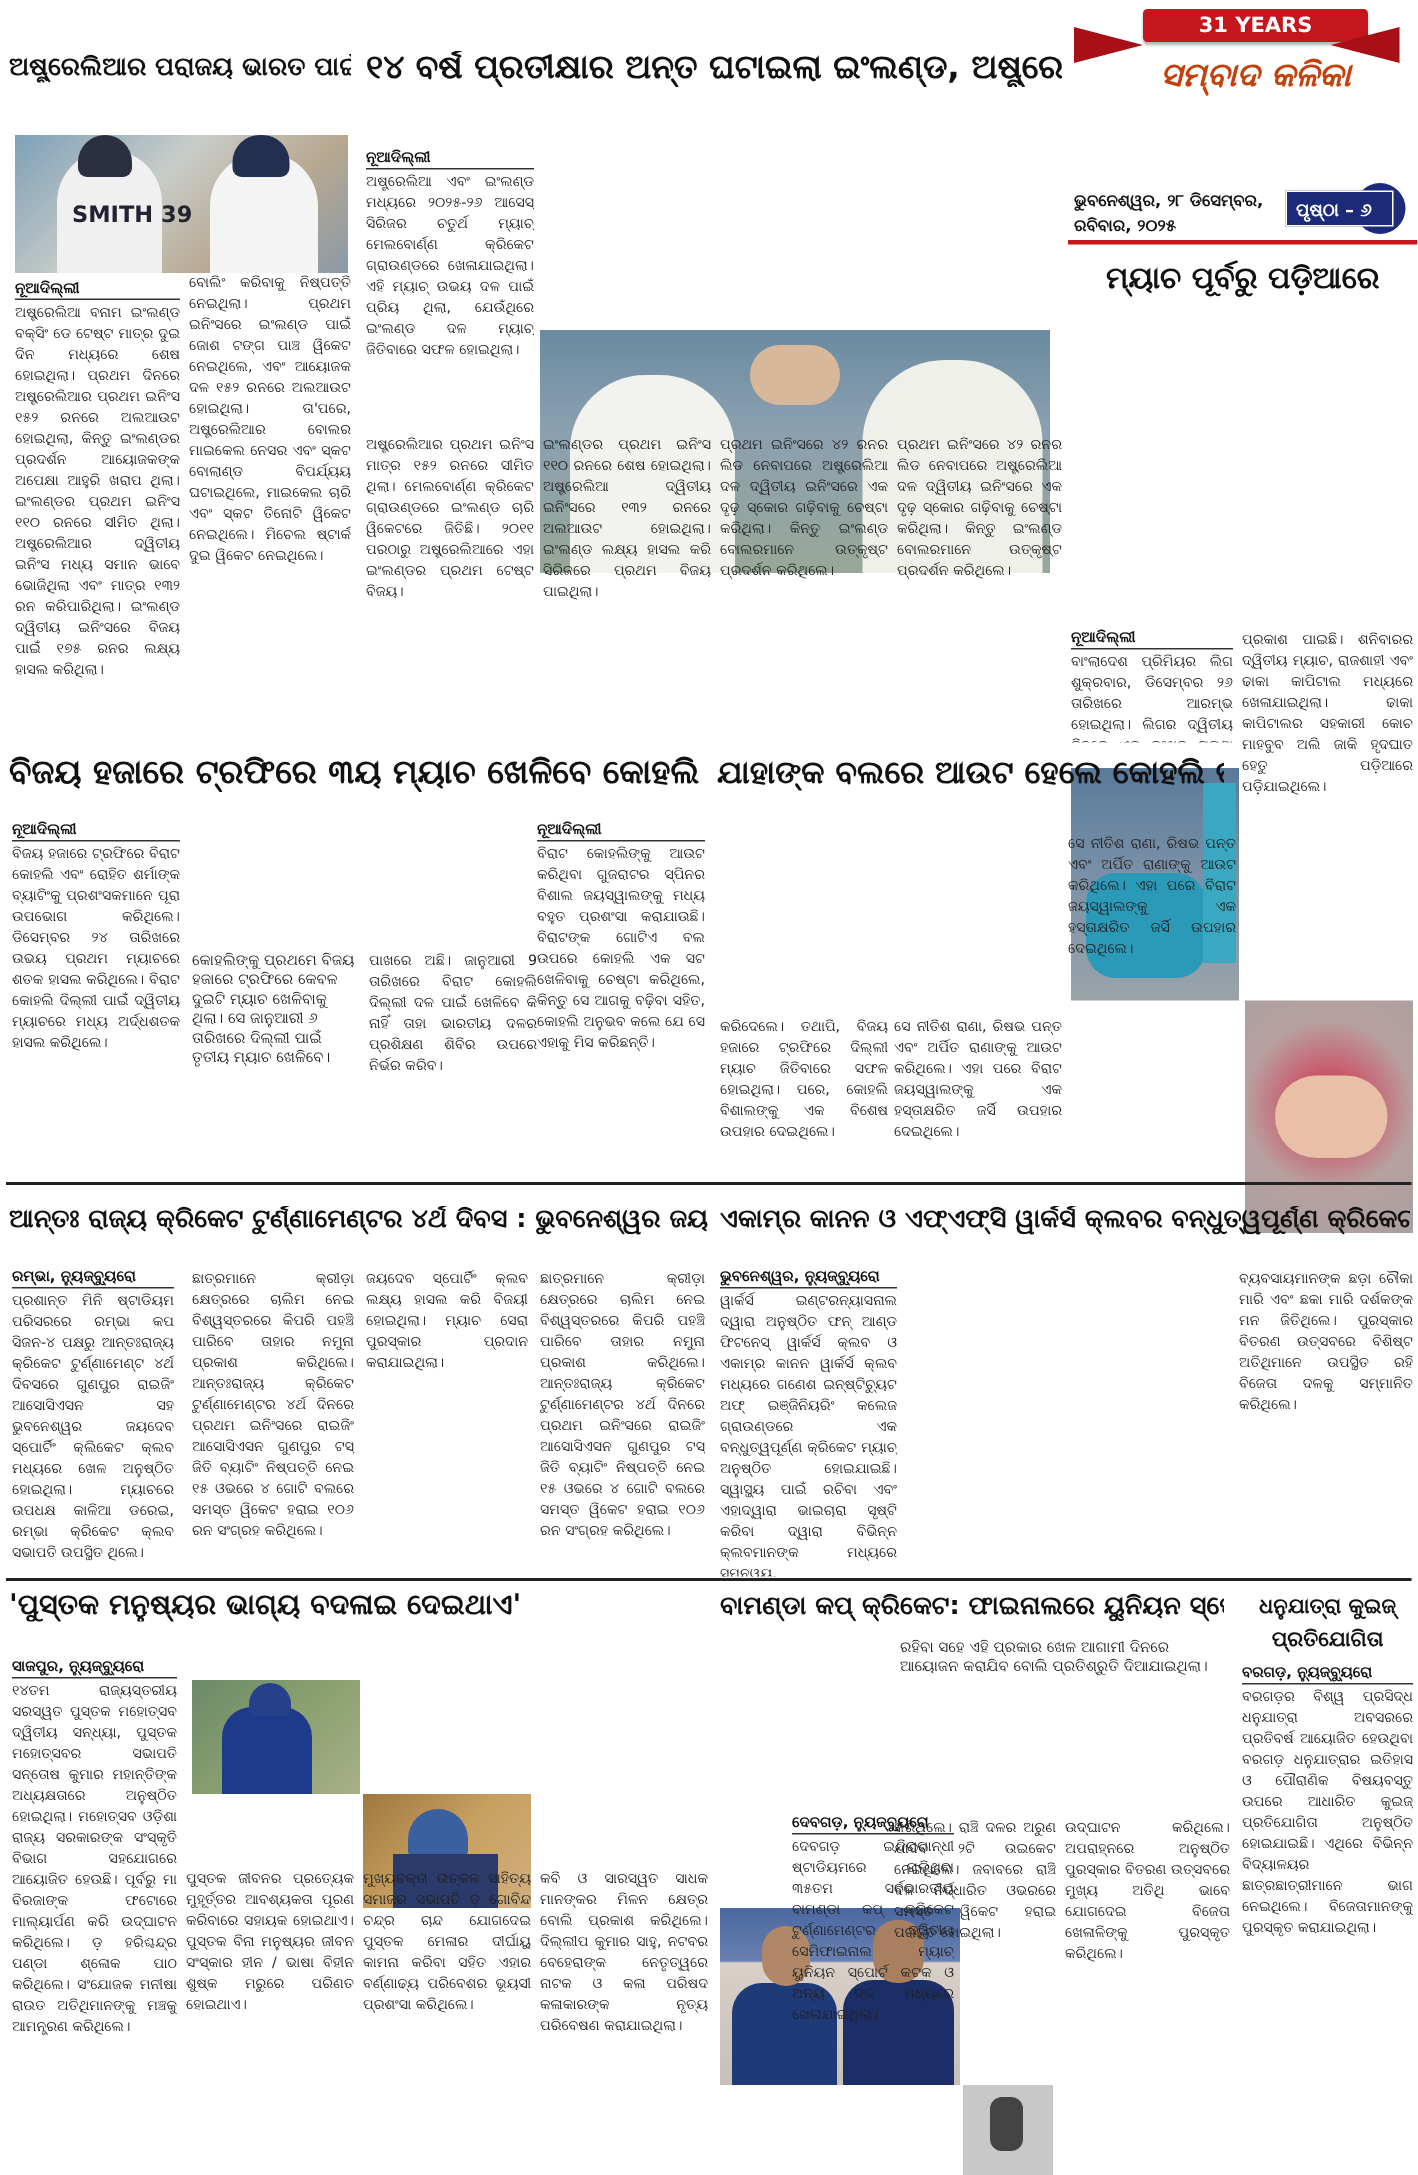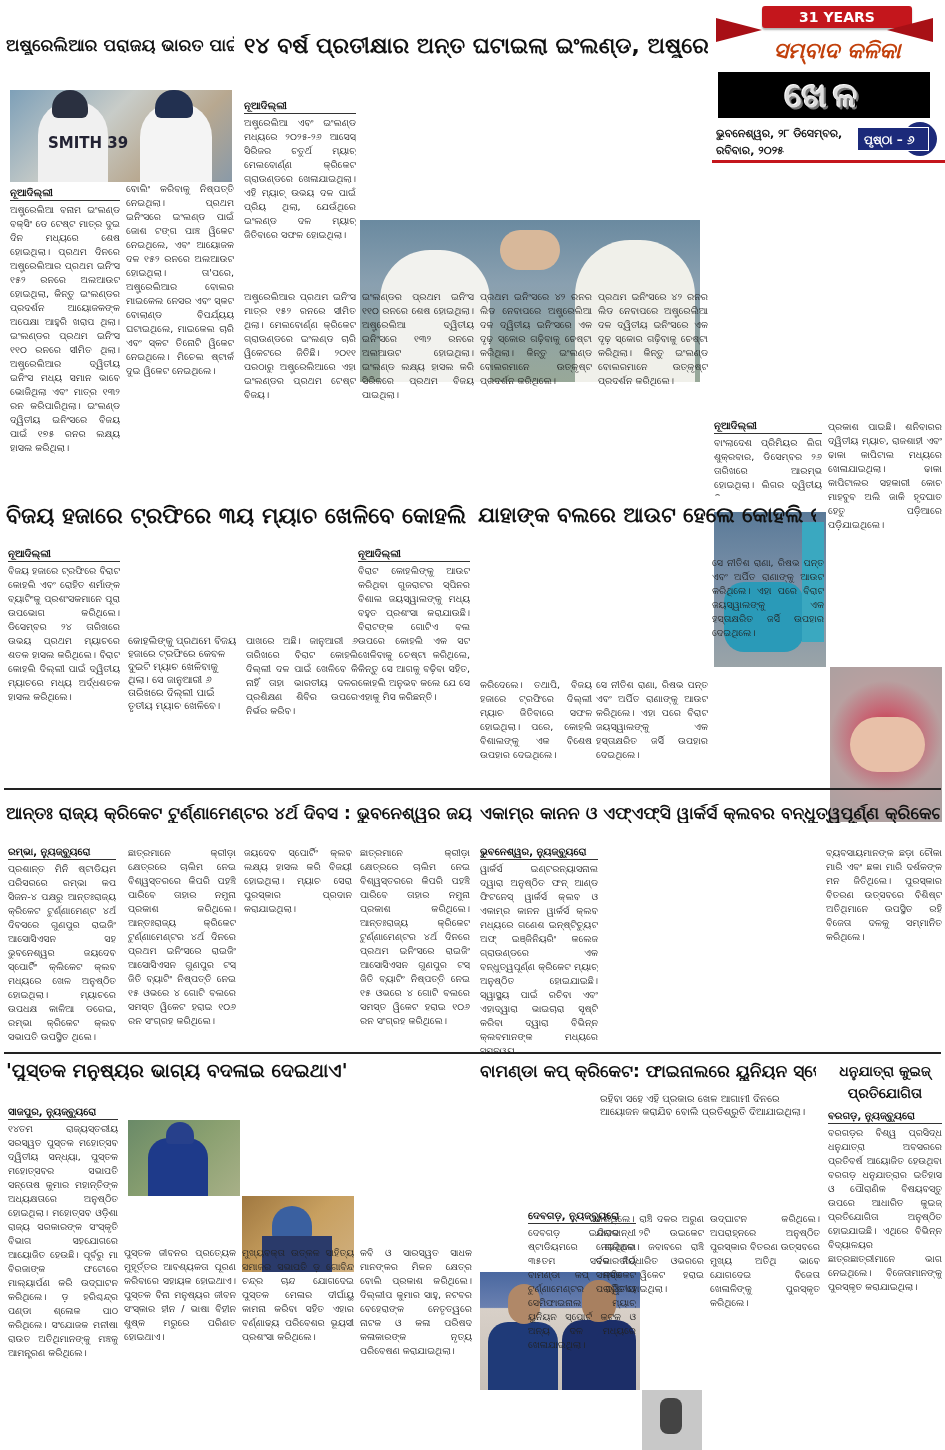--- a/index.html
+++ b/index.html
@@ -16,23 +16,20 @@
 </head>
 <body>
 
 <div class="abs" style="left:712px;top:0;width:233px;height:165px;">
   <div style="position:absolute;left:50px;top:6px;width:150px;height:22px;background:#c4161c;border-radius:3px;text-align:center;color:#fff;font-weight:bold;font-size:14px;line-height:22px;box-shadow:0 2px 2px rgba(0,0,0,.3)">
     <span>31 YEARS</span>
   </div>
   <div style="position:absolute;left:4px;top:18px;width:0;height:0;border-top:12px solid transparent;border-bottom:12px solid transparent;border-left:46px solid #a81016;"></div>
   <div style="position:absolute;right:12px;top:18px;width:0;height:0;border-top:12px solid transparent;border-bottom:12px solid transparent;border-right:46px solid #a81016;"></div>
   <div style="position:absolute;left:40px;top:38px;width:170px;text-align:center;font-size:22px;font-weight:bold;color:#c2410c;font-style:italic">ସମ୍ବାଦ କଳିକା</div>
-  <div style="position:absolute;left:6px;top:72px;width:212px;height:46px;background:#000;">
-    <span style="display:block;text-align:center;font-size:34px;font-weight:bold;line-height:46px;color:#ddd;letter-spacing:6px;text-shadow:2px 2px 0 #777, -1px -1px 0 #fff">ଖେଳ</span>
-  </div>
   <div style="position:absolute;left:4px;top:125px;width:140px;font-size:11px;font-weight:bold;line-height:17px">
     <div>ଭୁବନେଶ୍ୱର, ୨୮ ଡିସେମ୍ବର,</div>
     <div>ରବିବାର, ୨୦୨୫</div>
   </div>
   <div style="position:absolute;left:145px;top:122px;width:80px;height:34px;">
     <div style="position:absolute;right:0;top:0;width:34px;height:34px;border-radius:50%;background:#1c2a7a"></div>
     <div style="position:absolute;left:0;top:5px;width:72px;height:24px;background:#1c2a7a;color:#fff;font-weight:bold;font-size:12px;line-height:24px;padding-left:6px;border:1px solid #fff">ପୃଷ୍ଠା – ୬</div>
   </div>
   <div class="rule" style="left:0;top:160px;width:233px;height:3px;background:#c4161c"></div>
 </div>
@@ -60,20 +57,21 @@
   <div style="position:absolute;left:20px;top:30px;width:110px;height:140px;background:#f2f2ee;border-radius:50px 50px 0 0"></div>
   <div style="position:absolute;left:215px;top:20px;width:120px;height:150px;background:#f0f0ea;border-radius:55px 55px 0 0"></div>
   <div style="position:absolute;left:140px;top:10px;width:60px;height:40px;background:#d8b89a;border-radius:20px"></div>
 </div>
 <div class="abs body" style="left:244px;top:290px;width:112px;height:190px">ଅଷ୍ଟ୍ରେଲିଆର ପ୍ରଥମ ଇନିଂସ ମାତ୍ର ୧୫୨ ରନରେ ସୀମିତ ଥିଲା। ମେଲବୋର୍ଣ୍ଣ କ୍ରିକେଟ ଗ୍ରାଉଣ୍ଡରେ ଇଂଲଣ୍ଡ ଚାରି ୱିକେଟରେ ଜିତିଛି। ୨୦୧୧ ପରଠାରୁ ଅଷ୍ଟ୍ରେଲିଆରେ ଏହା ଇଂଲଣ୍ଡର ପ୍ରଥମ ଟେଷ୍ଟ ବିଜୟ।</div>
 <div class="abs body" style="left:362px;top:290px;width:112px;height:190px">ଇଂଲଣ୍ଡର ପ୍ରଥମ ଇନିଂସ ୧୧୦ ରନରେ ଶେଷ ହୋଇଥିଲା। ଅଷ୍ଟ୍ରେଲିଆ ଦ୍ୱିତୀୟ ଇନିଂସରେ ୧୩୨ ରନରେ ଅଲଆଉଟ ହୋଇଥିଲା। ଇଂଲଣ୍ଡ ଲକ୍ଷ୍ୟ ହାସଲ କରି ସିରିଜରେ ପ୍ରଥମ ବିଜୟ ପାଇଥିଲା।</div>
 <div class="abs body" style="left:480px;top:290px;width:112px;height:190px">ପ୍ରଥମ ଇନିଂସରେ ୪୨ ରନର ଲିଡ ନେବାପରେ ଅଷ୍ଟ୍ରେଲିଆ ଦଳ ଦ୍ୱିତୀୟ ଇନିଂସରେ ଏକ ଦୃଢ଼ ସ୍କୋର ଗଢ଼ିବାକୁ ଚେଷ୍ଟା କରିଥିଲା। କିନ୍ତୁ ଇଂଲଣ୍ଡ ବୋଲରମାନେ ଉତ୍କୃଷ୍ଟ ପ୍ରଦର୍ଶନ କରିଥିଲେ।</div>
 <div class="abs body" style="left:598px;top:290px;width:110px;height:190px">ପ୍ରଥମ ଇନିଂସରେ ୪୨ ରନର ଲିଡ ନେବାପରେ ଅଷ୍ଟ୍ରେଲିଆ ଦଳ ଦ୍ୱିତୀୟ ଇନିଂସରେ ଏକ ଦୃଢ଼ ସ୍କୋର ଗଢ଼ିବାକୁ ଚେଷ୍ଟା କରିଥିଲା। କିନ୍ତୁ ଇଂଲଣ୍ଡ ବୋଲରମାନେ ଉତ୍କୃଷ୍ଟ ପ୍ରଦର୍ଶନ କରିଥିଲେ।</div>
 
 <div class="abs" style="left:712px;top:170px;width:233px;text-align:center;font-weight:bold;font-size:20px;line-height:30px">
+  <div>ମ୍ୟାଚ ପୂର୍ବରୁ ପଡ଼ିଆରେ</div>
 </div>
 <div class="abs photo" style="left:714px;top:258px;width:112px;height:155px;background:linear-gradient(180deg,#5a7a98 0%,#7a90a8 45%,#9aa4a8 100%)">
   <div style="position:absolute;left:10px;top:70px;width:80px;height:70px;background:#2a9ab8;border-radius:20px"></div>
   <div style="position:absolute;left:88px;top:10px;width:22px;height:120px;background:#3aa8c0"></div>
 </div>
 <div class="abs photo" style="left:830px;top:258px;width:112px;height:155px;background:radial-gradient(circle at 50% 45%,#c42030 0%,#c86070 25%,#b8a0a0 55%,#a8a0a0 100%)">
   <div style="position:absolute;left:20px;top:50px;width:75px;height:55px;background:#e8c0a8;border-radius:30px"></div>
 </div>
 <div class="abs" style="left:714px;top:420px;width:108px;">
   <div class="dateline">ନୂଆଦିଲ୍ଲୀ</div>
@@ -88,21 +86,21 @@
 </div>
 <div class="abs photo" style="left:128px;top:556px;width:112px;height:76px;background:linear-gradient(135deg,#6a8a68 0%,#8aa070 50%,#a8b088 100%)">
   <div style="position:absolute;left:20px;top:18px;width:60px;height:58px;background:#1e3a8a;border-radius:20px 20px 0 0"></div>
   <div style="position:absolute;left:38px;top:2px;width:28px;height:22px;background:#27408b;border-radius:14px 14px 4px 4px"></div>
 </div>
 <div class="abs photo" style="left:242px;top:556px;width:112px;height:76px;background:linear-gradient(135deg,#a07840 0%,#c8a060 50%,#d0b080 100%)">
   <div style="position:absolute;left:30px;top:10px;width:40px;height:32px;background:#3a60a0;border-radius:20px 20px 4px 4px"></div>
   <div style="position:absolute;left:20px;top:40px;width:70px;height:40px;background:#2a3a6a"></div>
 </div>
 <div class="abs caption" style="left:128px;top:634px;width:112px;height:130px;overflow:hidden">କୋହଲିଙ୍କୁ ପ୍ରଥମେ ବିଜୟ ହଜାରେ ଟ୍ରଫିରେ କେବଳ ଦୁଇଟି ମ୍ୟାଚ ଖେଳିବାକୁ ଥିଲା। ସେ ଜାନୁଆରୀ ୬ ତାରିଖରେ ଦିଲ୍ଲୀ ପାଇଁ ତୃତୀୟ ମ୍ୟାଚ ଖେଳିବେ।</div>
-<div class="abs body" style="left:246px;top:634px;width:112px;height:130px">ପାଖରେ ଅଛି। ଜାନୁଆରୀ ୬ ତାରିଖରେ ବିରାଟ କୋହଲି ଦିଲ୍ଲୀ ଦଳ ପାଇଁ ଖେଳିବେ କି ନାହିଁ ତାହା ଭାରତୀୟ ଦଳର ପ୍ରଶିକ୍ଷଣ ଶିବିର ଉପରେ ନିର୍ଭର କରିବ।</div>
+<div class="abs body" style="left:246px;top:634px;width:112px;height:130px">ପାଖରେ ଅଛି। ଜାନୁଆରୀ 9 ତାରିଖରେ ବିରାଟ କୋହଲି ଦିଲ୍ଲୀ ଦଳ ପାଇଁ ଖେଳିବେ କି ନାହିଁ ତାହା ଭାରତୀୟ ଦଳର ପ୍ରଶିକ୍ଷଣ ଶିବିର ଉପରେ ନିର୍ଭର କରିବ।</div>
 
 <div class="abs hl" style="left:478px;top:504px;width:338px;font-size:21px;">ଯାହାଙ୍କ ବଲରେ ଆଉଟ ହେଲେ କୋହଲି ତାଙ୍କୁ ଦେଲେ ବଡ଼ ଉପହାର</div>
 <div class="abs" style="left:358px;top:548px;width:112px;">
   <div class="dateline">ନୂଆଦିଲ୍ଲୀ</div>
   <div class="body" style="height:225px">ବିରାଟ କୋହଲିଙ୍କୁ ଆଉଟ କରିଥିବା ଗୁଜରାଟର ସ୍ପିନର ବିଶାଲ ଜୟସ୍ୱାଲଙ୍କୁ ମଧ୍ୟ ବହୁତ ପ୍ରଶଂସା କରାଯାଉଛି। ବିରାଟଙ୍କ ଗୋଟିଏ ବଲ ଉପରେ କୋହଲି ଏକ ସଟ ଖେଳିବାକୁ ଚେଷ୍ଟା କରିଥିଲେ, କିନ୍ତୁ ସେ ଆଗକୁ ବଢ଼ିବା ସହିତ, କୋହଲି ଅନୁଭବ କଲେ ଯେ ସେ ଏହାକୁ ମିସ କରିଛନ୍ତି।</div>
 </div>
 <div class="abs photo" style="left:480px;top:556px;width:160px;height:118px;background:linear-gradient(180deg,#4a68a0 0%,#6a80b0 30%,#d8d0c8 31%,#c8c0b8 100%)">
   <div style="position:absolute;left:8px;top:50px;width:70px;height:70px;background:#1f3a78;border-radius:20px 20px 0 0"></div>
   <div style="position:absolute;left:82px;top:48px;width:74px;height:72px;background:#1c2e68;border-radius:20px 20px 0 0"></div>
   <div style="position:absolute;left:28px;top:12px;width:32px;height:40px;background:#b08868;border-radius:16px"></div>

